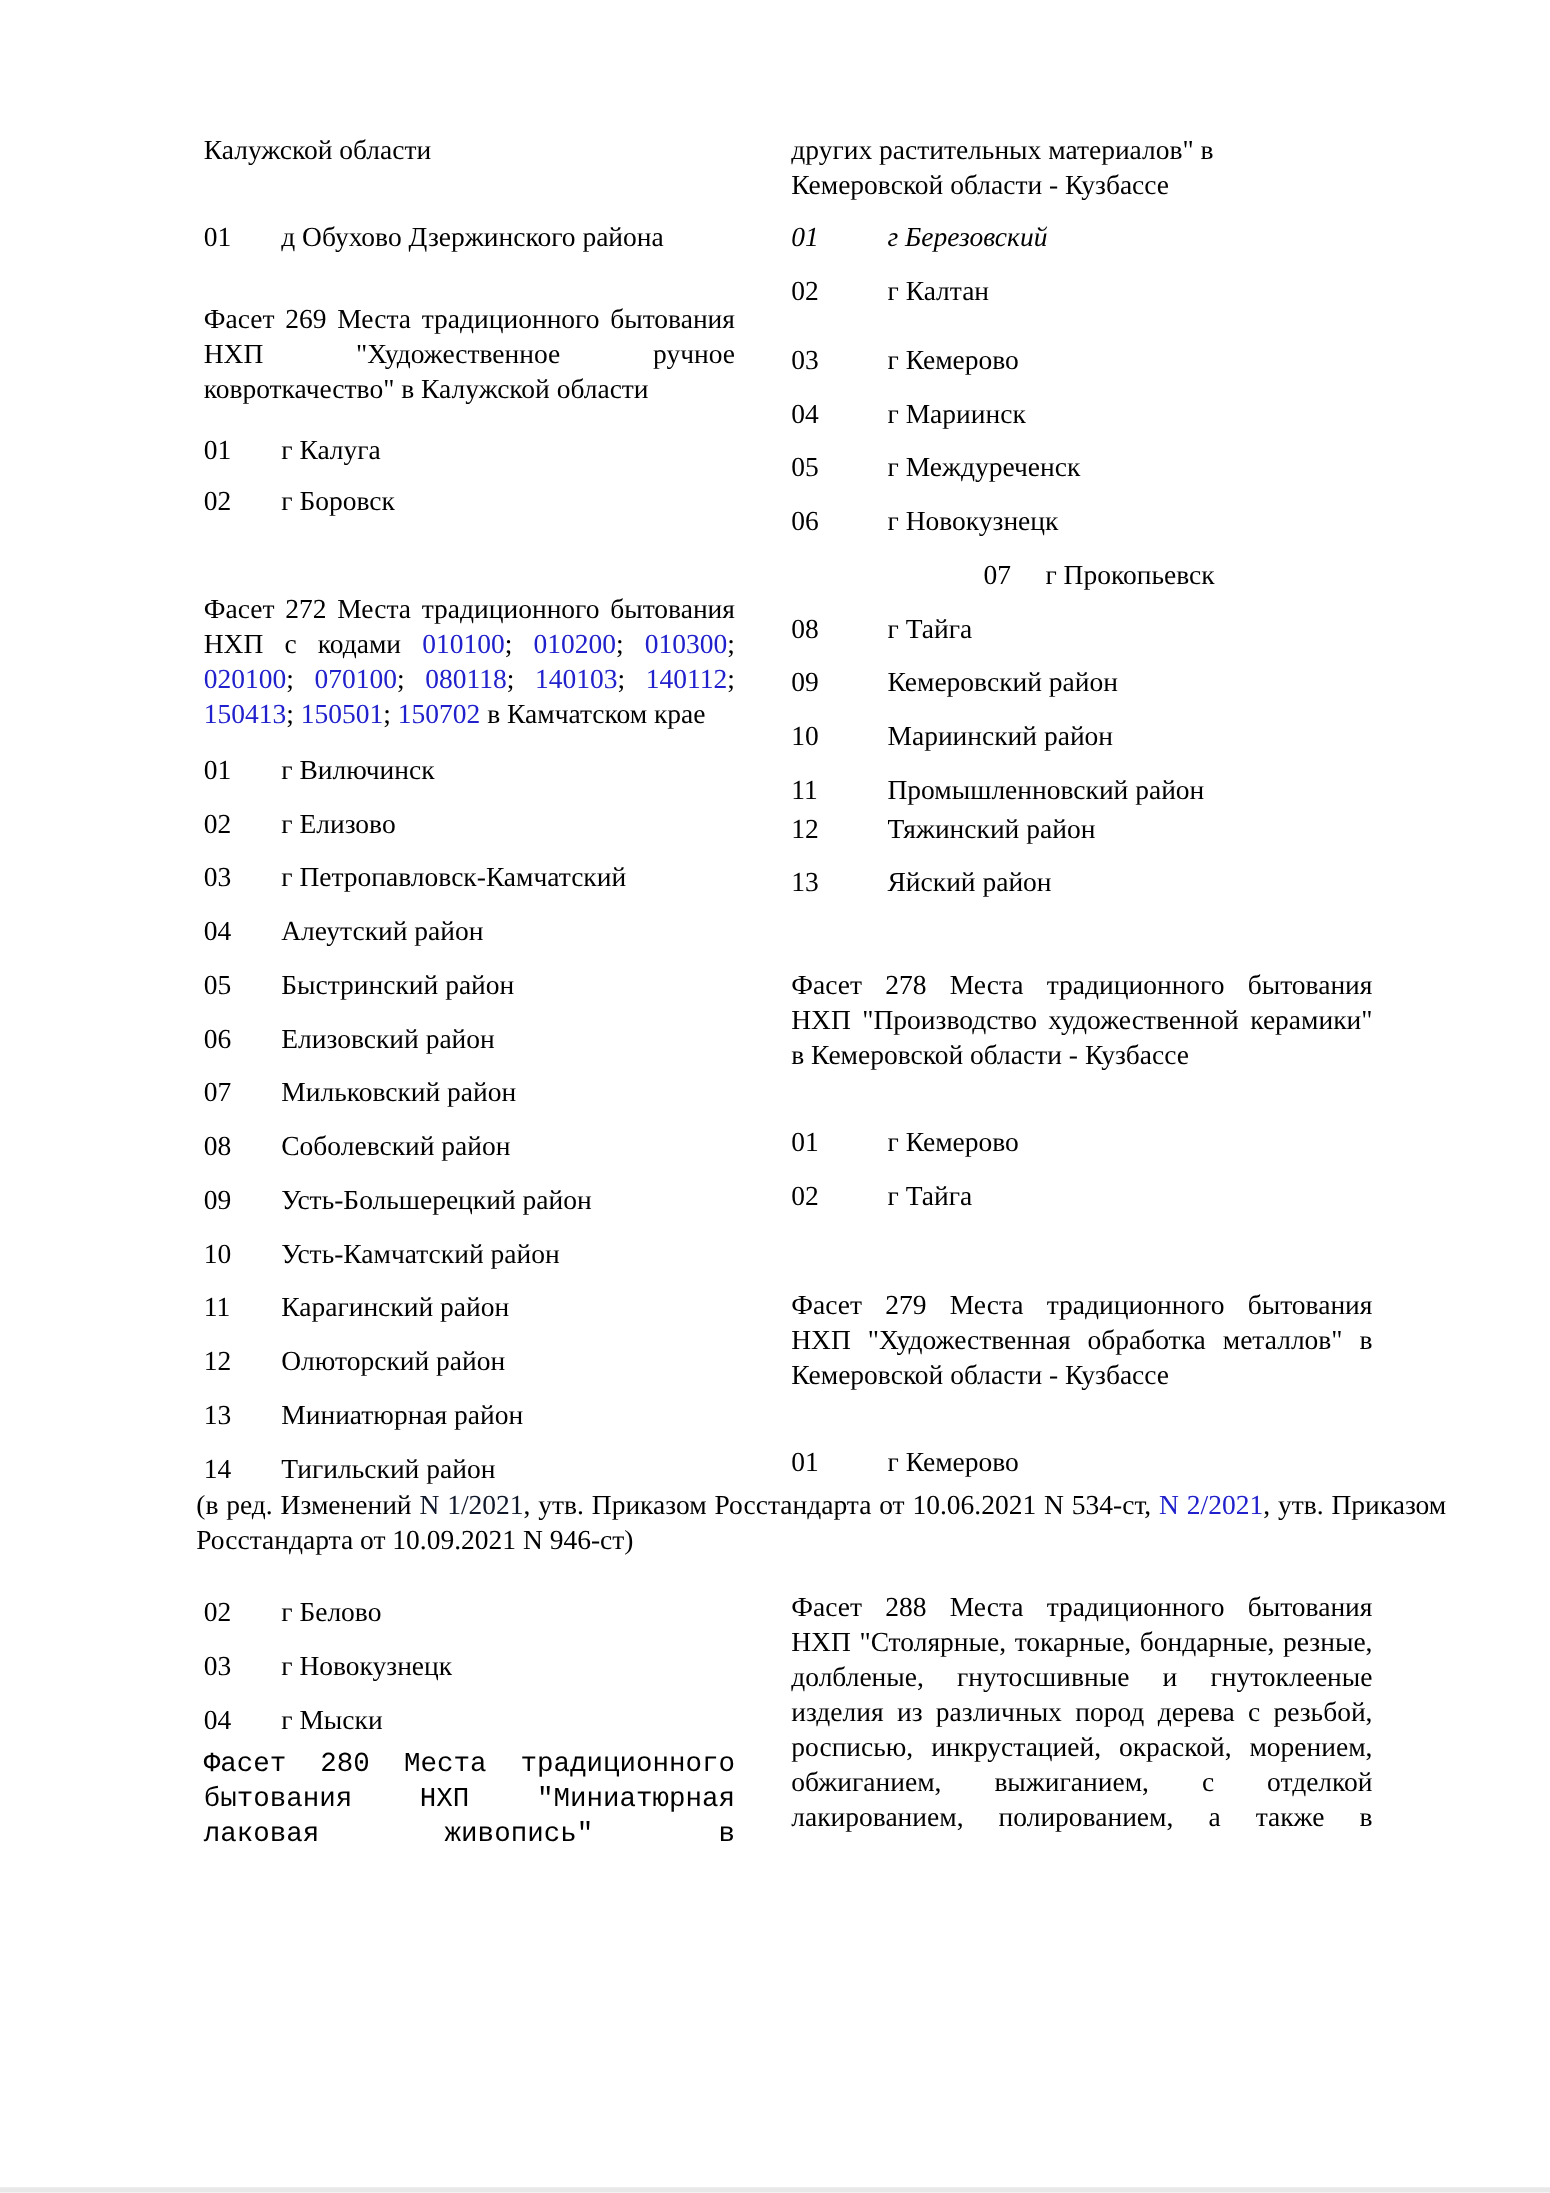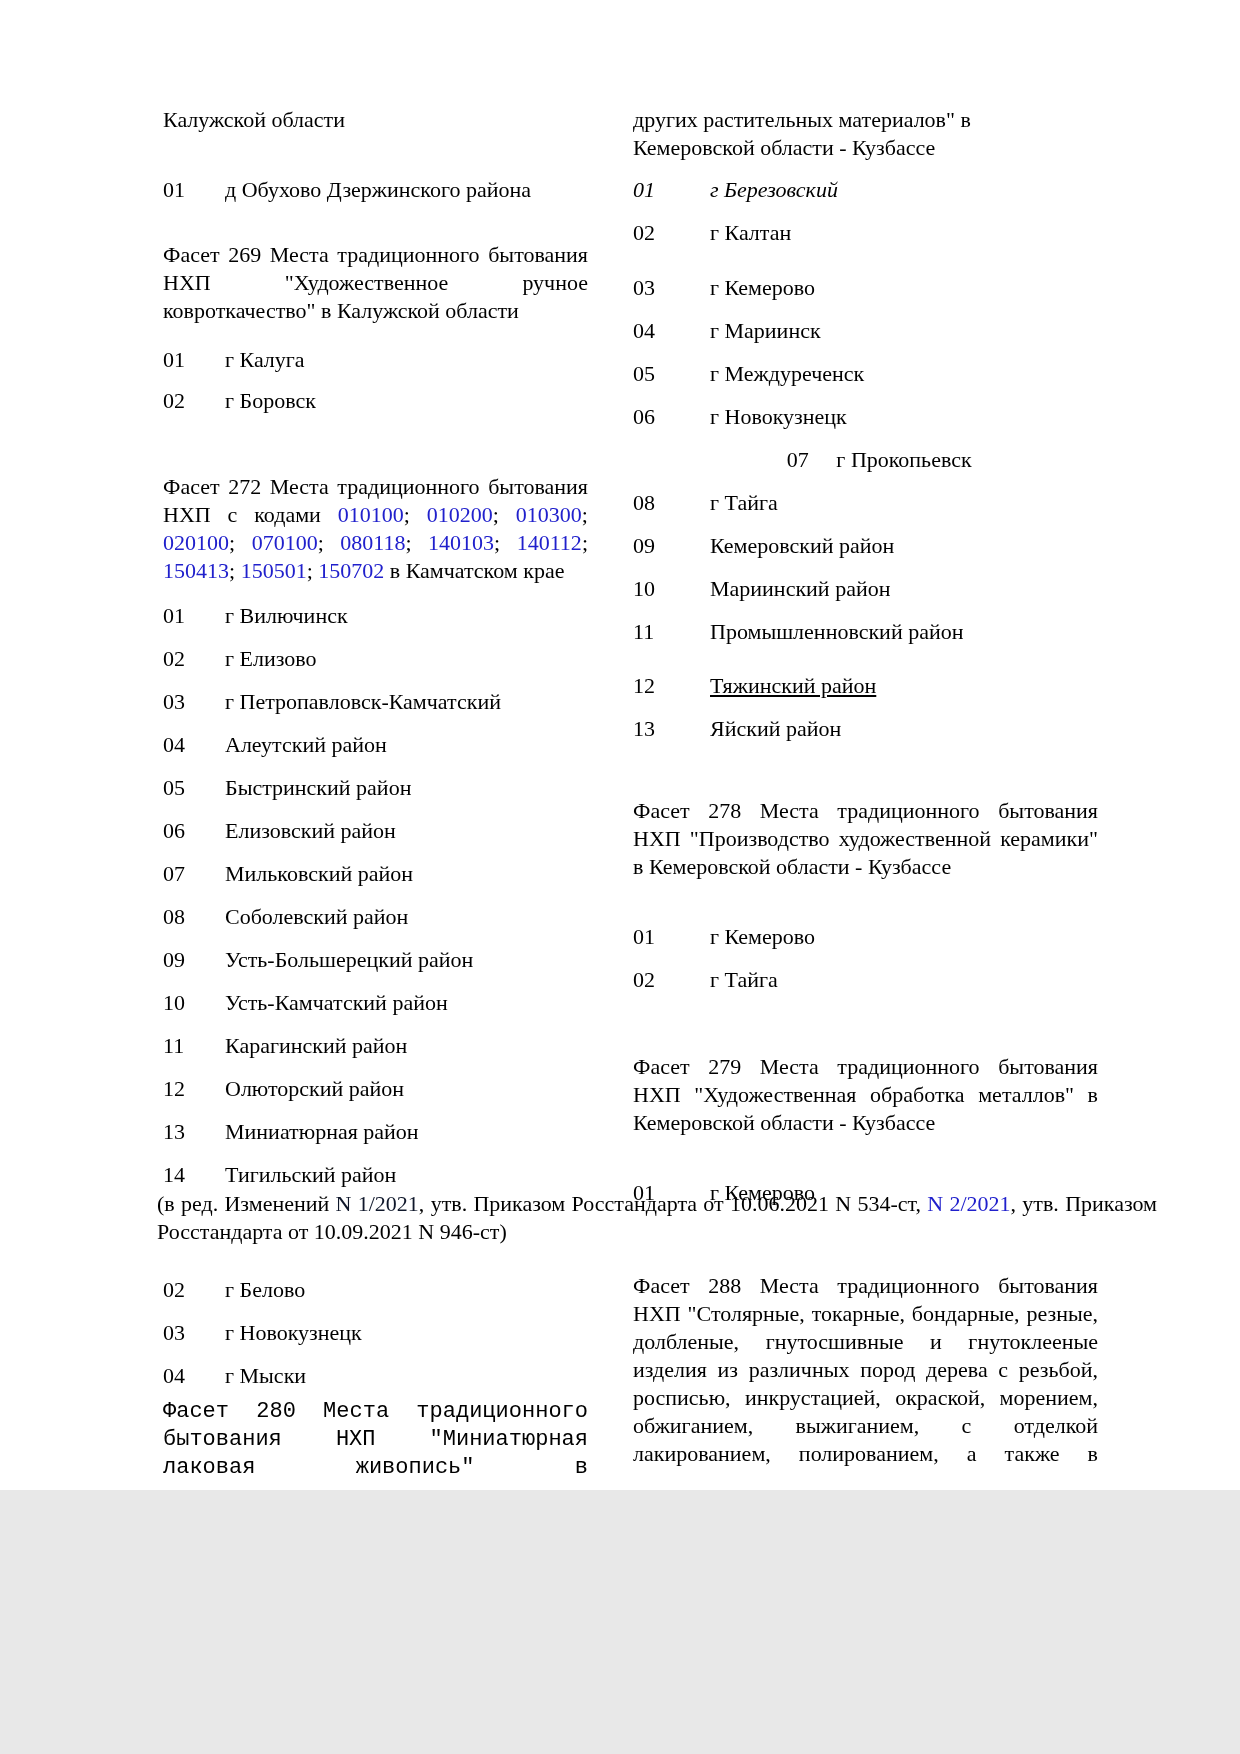--- a/index.html
+++ b/index.html
@@ -1,18 +1,18 @@
 <!DOCTYPE html>
 <html><head>
 <meta charset="utf-8">
 <style>
   html,body{margin:0;padding:0;background:#e8e8e8;}
   .page{
     position:relative;
-    width:1240px;height:1490px;
+    width:1240px;height:1750px;
     margin:0 auto;
     background:#ffffff;
     font-family:"Liberation Serif","DejaVu Serif",serif;
     font-size:22px;
     line-height:28px;
     color:#000000;
     overflow:hidden;
   }
   .col{position:absolute;}
   #top-left{left:163px;top:106px;width:425px;}
@@ -62,21 +62,21 @@
       <div class="item" style="margin-top: 15px;"><span class="num">02</span><span>г Калтан</span></div>
       <div class="item" style="margin-top: 27px;"><span class="num">03</span><span>г Кемерово</span></div>
       <div class="item" style="margin-top: 15px;"><span class="num">04</span><span>г Мариинск</span></div>
       <div class="item" style="margin-top: 15px;"><span class="num">05</span><span>г Междуреченск</span></div>
       <div class="item" style="margin-top: 15px;"><span class="num">06</span><span>г Новокузнецк</span></div>
       <div class="item" style="margin-top: 15px; text-align: center;"><span class="num">07</span><span>г Прокопьевск</span></div>
       <div class="item" style="margin-top: 15px;"><span class="num">08</span><span>г Тайга</span></div>
       <div class="item" style="margin-top: 15px;"><span class="num">09</span><span>Кемеровский район</span></div>
       <div class="item" style="margin-top: 15px;"><span class="num">10</span><span>Мариинский район</span></div>
       <div class="item" style="margin-top: 15px;"><span class="num">11</span><span>Промышленновский район</span></div>
-      <div class="item" style="margin-top: 26px; text-decoration: underline;"><span class="num">12</span><span>Тяжинский район</span></div>
+      <div class="item" style="margin-top: 3px;"><span class="num">12</span><span>Тяжинский район</span></div>
       <div class="item" style="margin-top: 15px;"><span class="num">13</span><span>Яйский район</span></div>
       <div class="para justify" style="margin-top: 54px;"><span>Фасет 278 Места традиционного бытования НХП "Производство художественной керамики" в Кемеровской области - Кузбассе</span></div>
       <div class="item" style="margin-top: 42px;"><span class="num">01</span><span>г Кемерово</span></div>
       <div class="item" style="margin-top: 15px;"><span class="num">02</span><span>г Тайга</span></div>
       <div class="para justify" style="margin-top: 59px;"><span>Фасет 279 Места традиционного бытования НХП "Художественная обработка металлов" в Кемеровской области - Кузбассе</span></div>
       <div class="item" style="margin-top: 42px;"><span class="num">01</span><span>г Кемерово</span></div>
     </div>
 
   <div id="note" class="col">
       <div class="para justify"><span>(в ред. Изменений </span><a class="link" href="#" style="color: #0f172a;">N 1/2021</a><span>, утв. Приказом Росстандарта от 10.06.2021 N 534-ст, </span><a class="link" href="#" style="color: rgb(32, 32, 204);">N 2/2021</a><span>, утв. Приказом Росстандарта от 10.09.2021 N 946-ст)</span></div>

